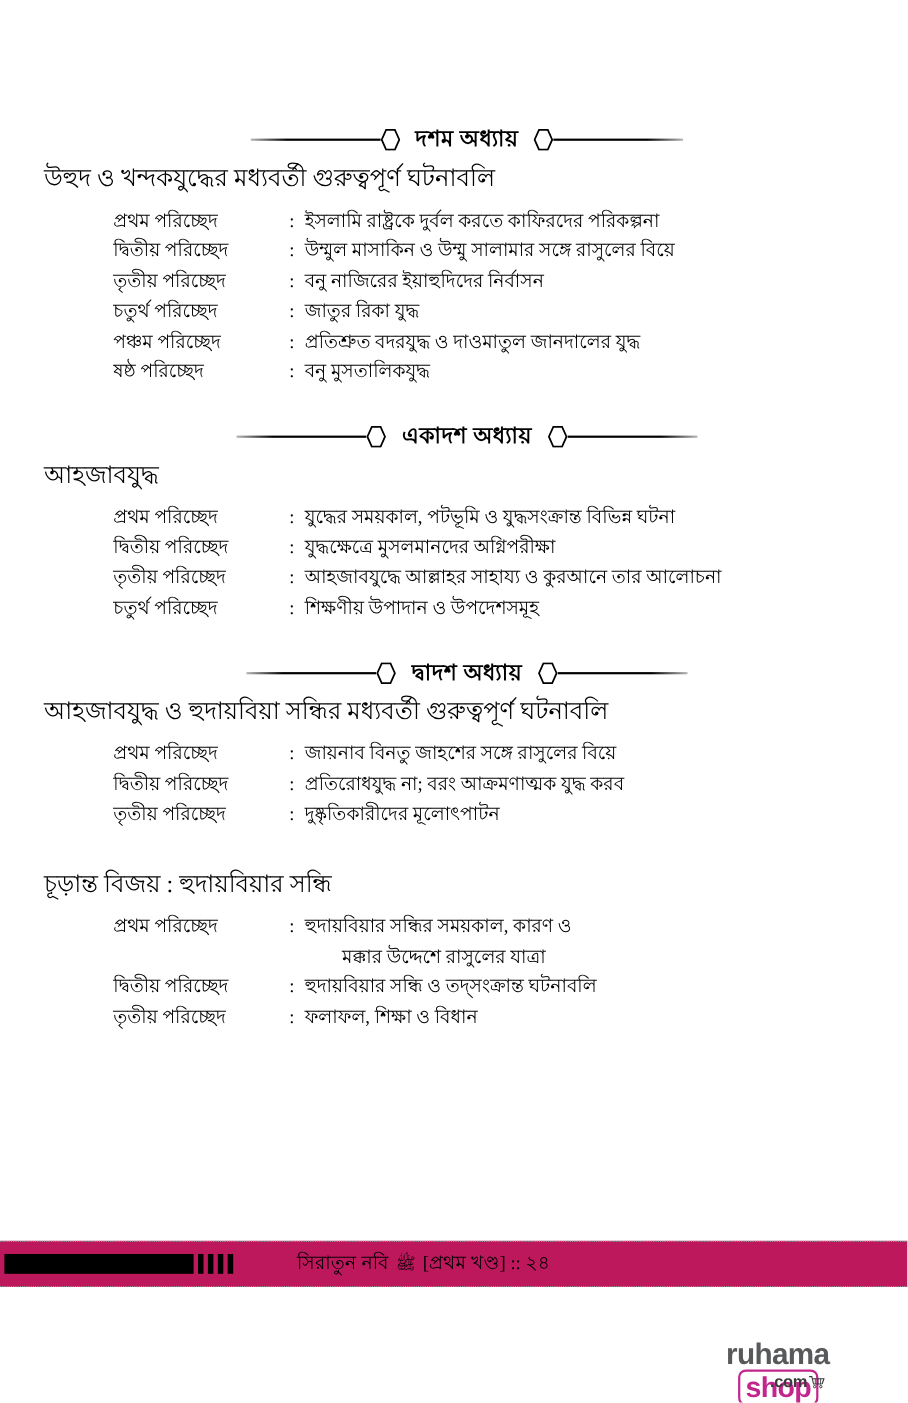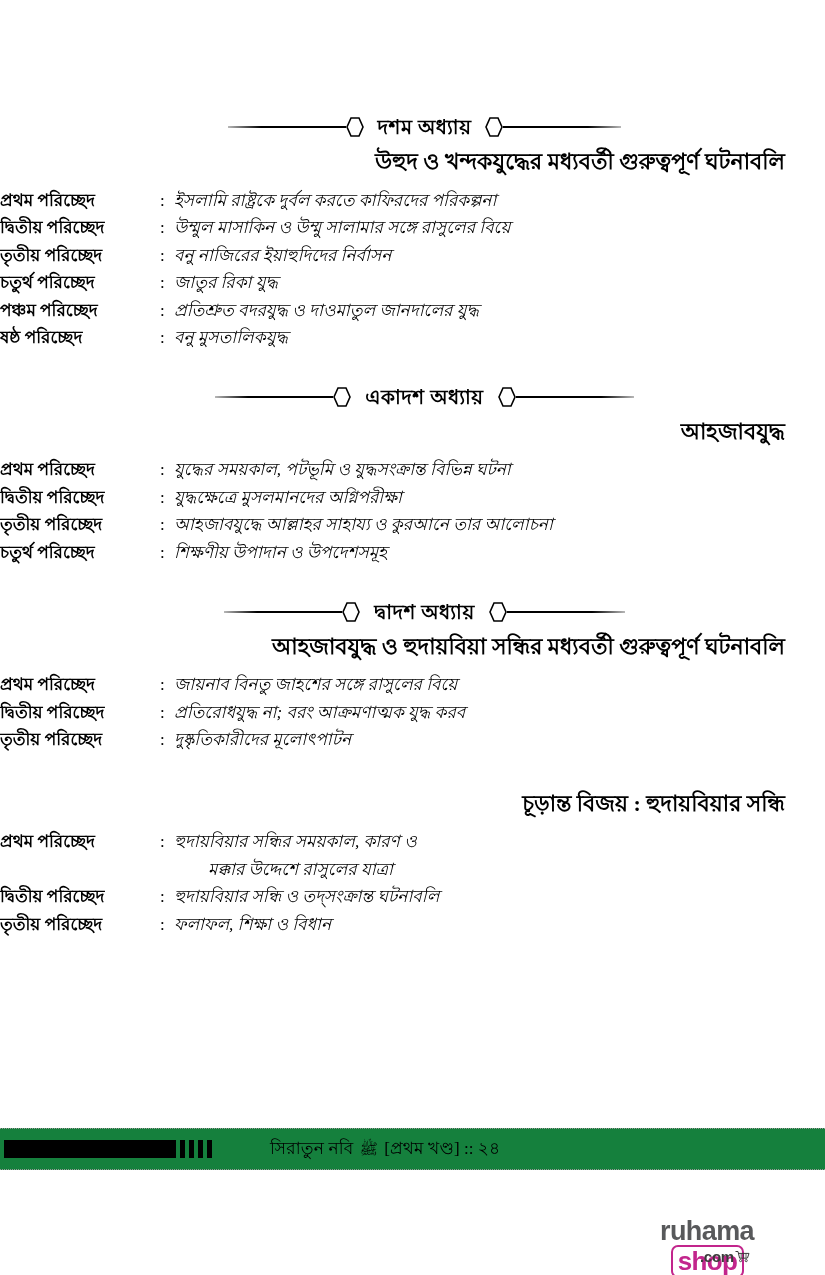--- a/index.html
+++ b/index.html
@@ -61,70 +61,70 @@
   .chapter-num {
     font-family: "Liberation Serif", "DejaVu Serif", serif;
     font-size: 20px;
     font-weight: bold;
     letter-spacing: 0.5px;
     padding: 0 14px;
     white-space: nowrap;
     line-height: 1;
   }
   .chapter-title {
-    text-align: right;
+    text-align: left;
     font-size: 22px;
-    font-weight: bold;
+    font-weight: normal;
     line-height: 1.3;
     padding: 6px 40px 10px 40px;
     white-space: nowrap;
   }
 
   
   .rows {
     padding: 0 0 0 0;
   }
   .row {
     display: flex;
     align-items: flex-start;
     font-size: 17px;
     line-height: 1.62;
     padding: 0;
   }
   .row-label {
     width: 160px;
     min-width: 160px;
-    font-weight: bold;
+    margin-left: 103px;
+    font-weight: normal;
     text-align: left;
     white-space: nowrap;
   }
   .row-colon {
     width: 14px;
     min-width: 14px;
     text-align: left;
   }
   .row-text {
     flex: 1;
     padding-right: 40px;
-    font-style: italic;
   }
   .row-text .cont {
     display: block;
     padding-left: 34px;
   }
   .gap-chapter { height: 30px; }
 
   
   .footer-band {
     position: absolute;
     left: 0;
     top: 1128px;
     width: 825px;
     height: 40px;
-    background: #15803d;
+    background: #be185d;
     border-top: 1px dotted #9a9a9a;
     border-bottom: 1px dotted #9a9a9a;
     display: flex;
     align-items: center;
   }
   .footer-bar {
     display: flex;
     align-items: center;
     margin-left: 4px;
     height: 18px;

